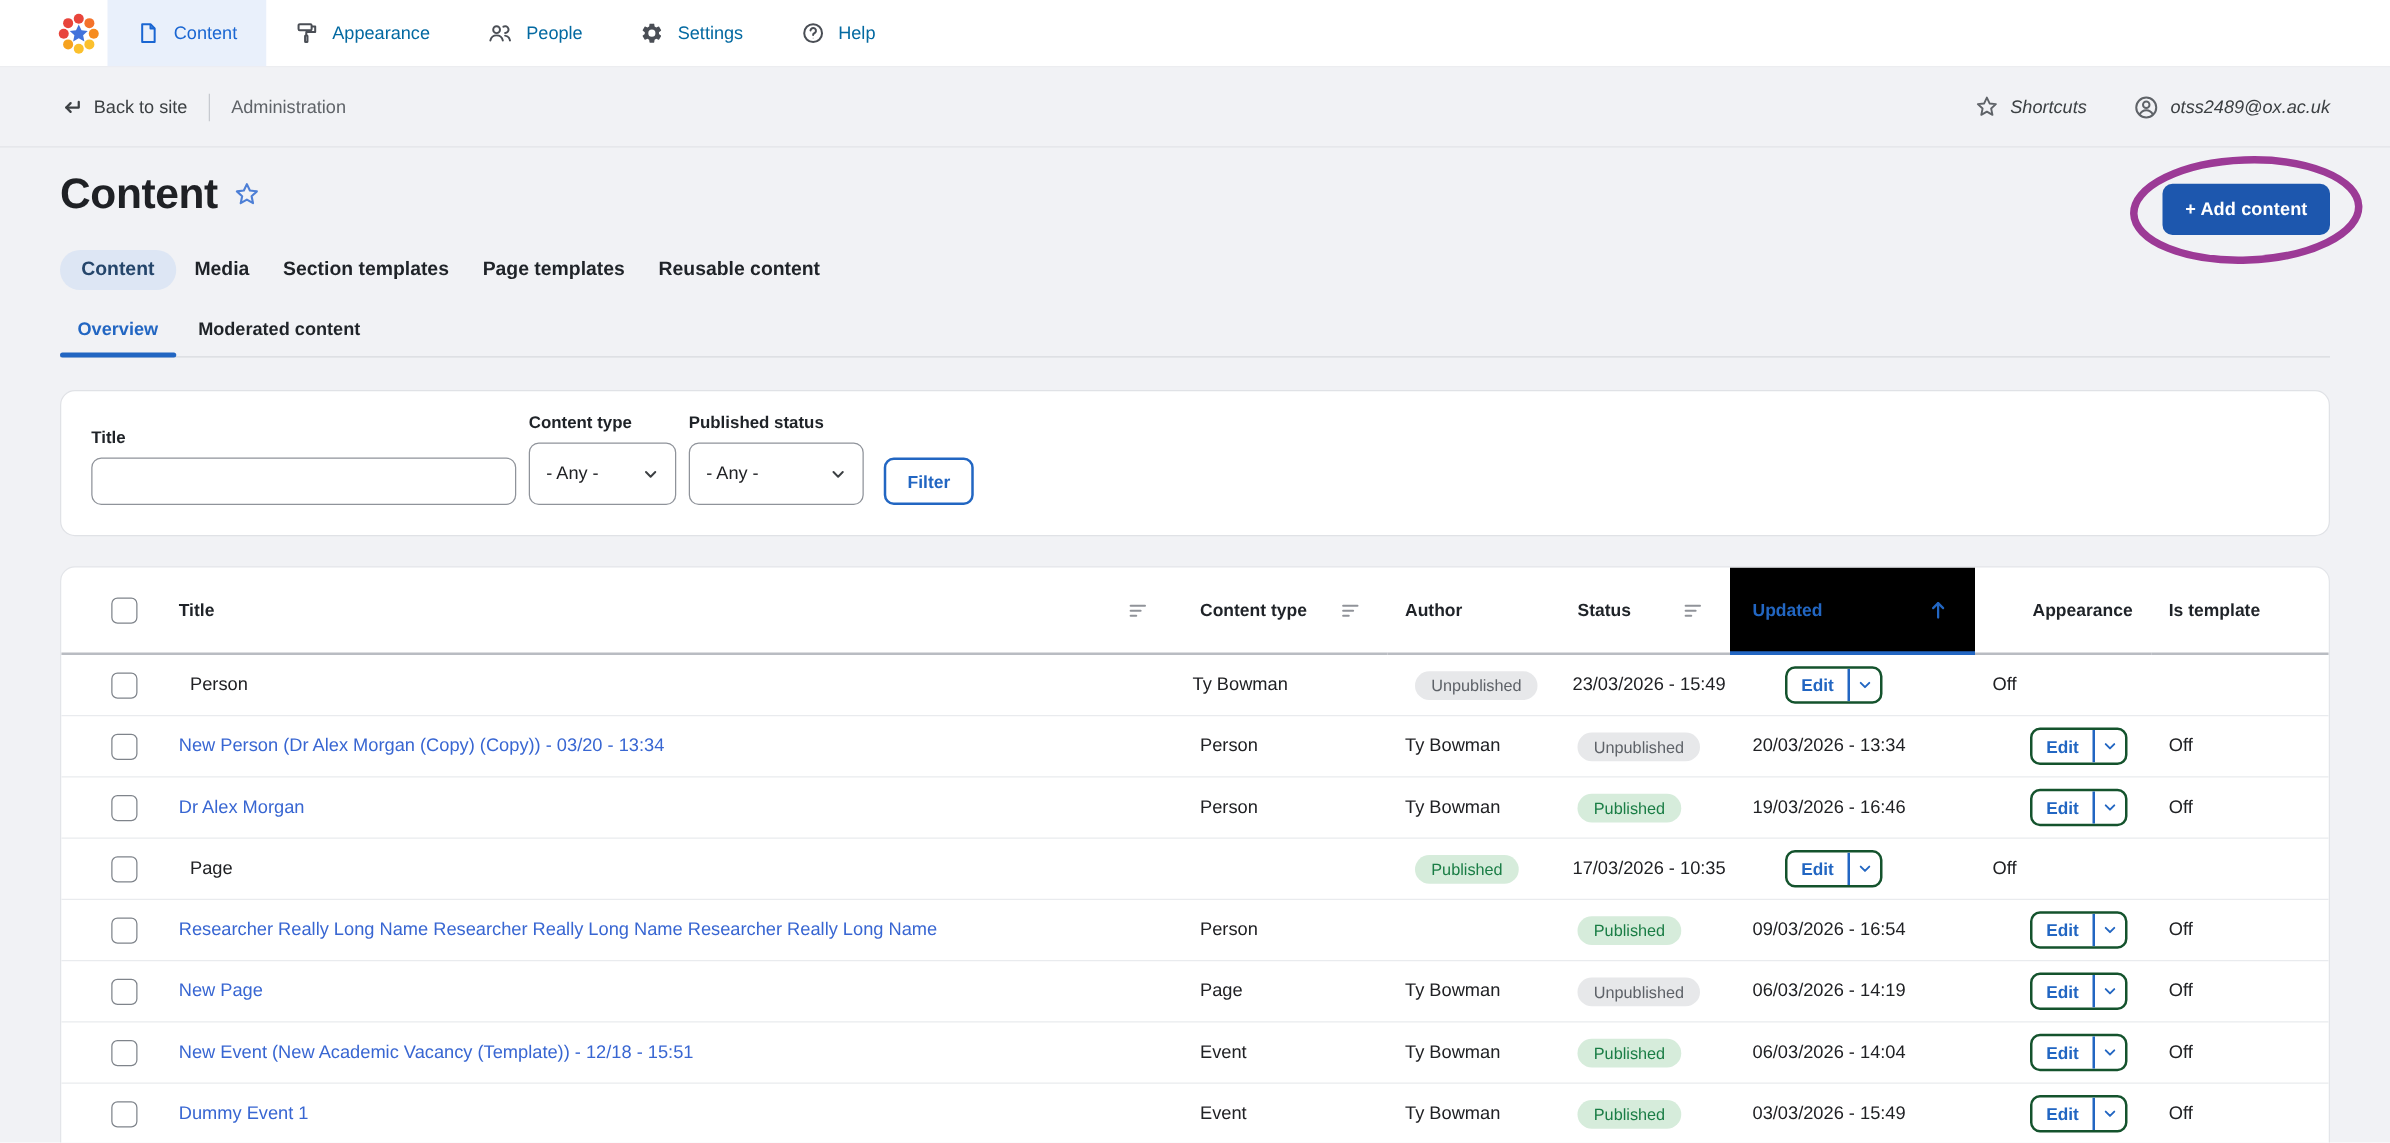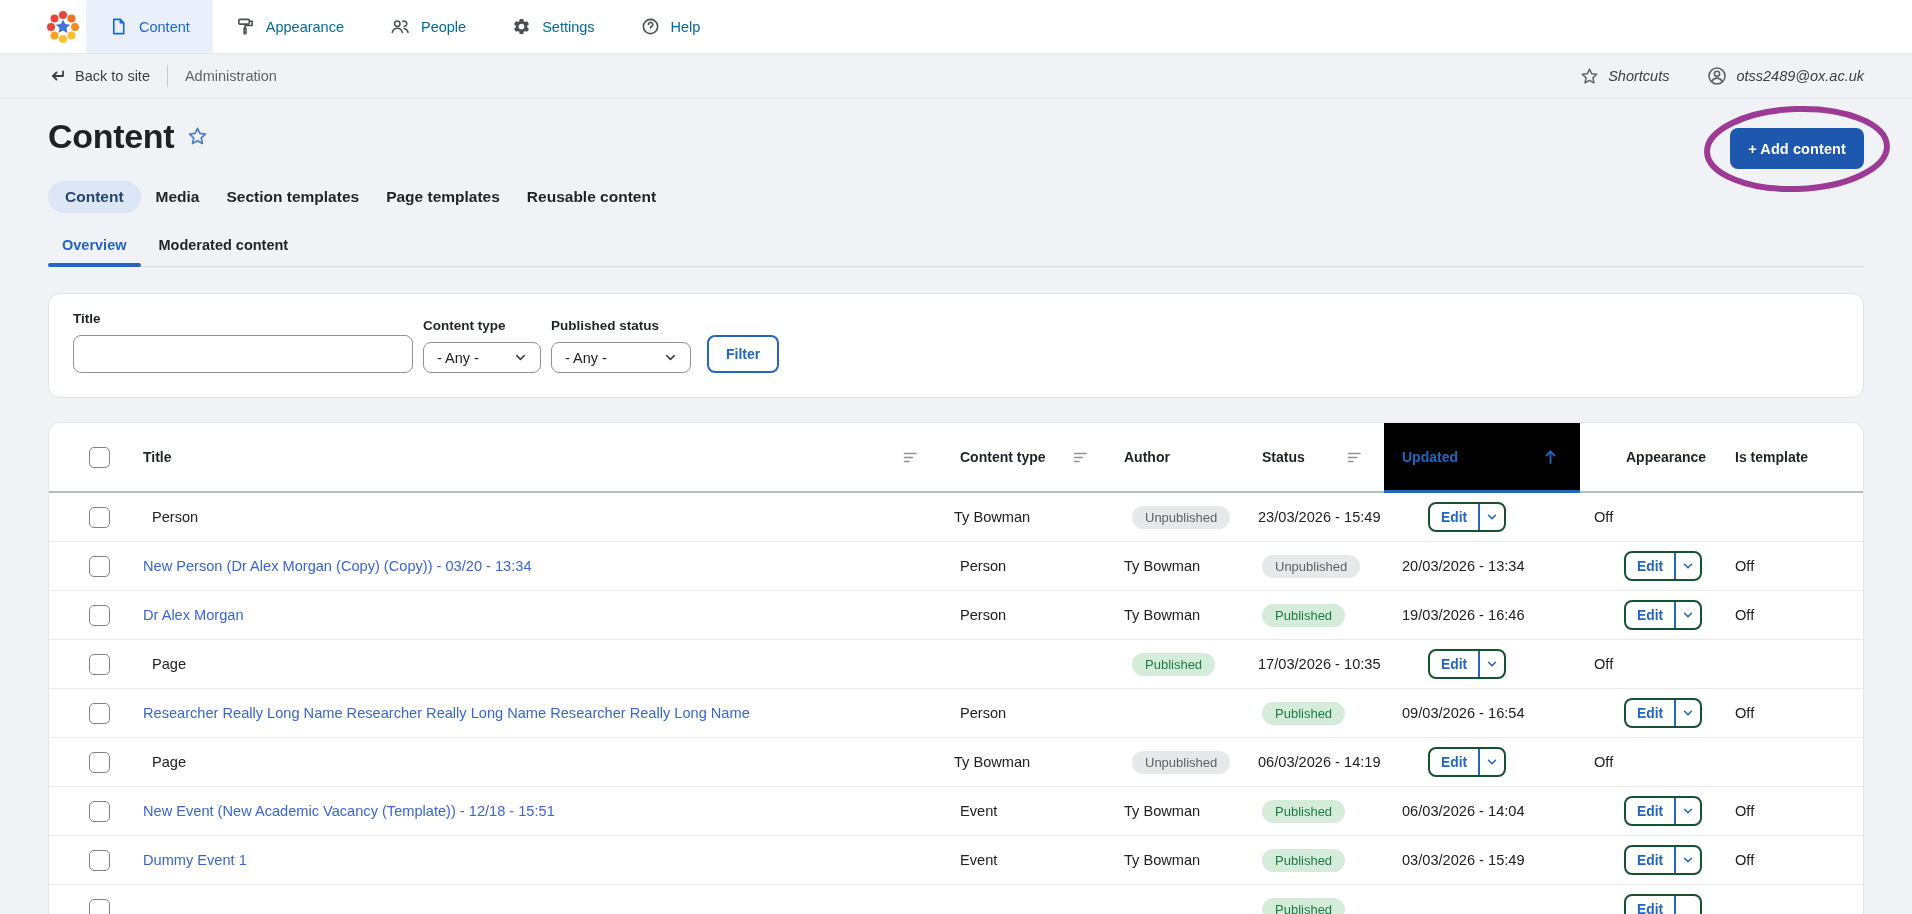--- a/index.html
+++ b/index.html
@@ -12,21 +12,21 @@
 
   
   .toolbar { height:54px; background:#fff; border-bottom:1px solid #e6e8ec; display:flex; align-items:stretch; }
   .logo { width:46px; margin-left:40px; display:flex; align-items:center; justify-content:center; }
   .tb-item { display:flex; align-items:center; gap:11px; padding:0 23px; font-size:14.5px; color:#0369a1; cursor:default; }
   .tb-item.active { background:#e9f0fb; color:#1a66d2; font-weight:500; }
   .tb-item .ic { color:#4a4e55; }
   .tb-item.active .ic { color:#1a66d2; }
 
   
-  .crumbbar { height:45px; background:#f1f2f5; border-bottom:1px solid #e2e4e8; display:flex; align-items:center; padding:0 48px; font-size:14.5px; }
+  .crumbbar { height:64px; background:#f1f2f5; border-bottom:1px solid #e2e4e8; display:flex; align-items:center; padding:0 48px; font-size:14.5px; }
   .back { display:flex; align-items:center; gap:9px; color:#3c4043; font-weight:500; }
   .crumb-div { width:1px; height:22px; background:#c7cad0; margin:0 17px; }
   .admin { color:#5f6368; }
   .crumb-right { margin-left:auto; display:flex; align-items:center; gap:38px; color:#3c4043; }
   .crumb-right .grp { display:flex; align-items:center; gap:9px;font-style:italic; }
 
   
   .container { padding:0 48px; }
   .title-row { margin-top:14px; display:flex; align-items:flex-start; }
   .page-title { font-size:34px; font-weight:700; letter-spacing:-0.3px; line-height:46px; color:#1f2125; display:flex; align-items:center; gap:13px; }
@@ -49,21 +49,21 @@
   .stab + .stab { margin-left:4px; }
   .stab.active { color:#2266c2; }
   .stab.active::after { content:""; position:absolute; left:0; right:0; bottom:-1px; height:4px; background:#2266c2; border-radius:3px; }
 
   
   .filter-card { margin-top:26px; background:#fff; border:1px solid #e0e2e6; border-radius:12px; padding:17px 24px 24px; display:flex; align-items:flex-end; }
   .f-field { display:flex; flex-direction:column; gap:9px; }
   .f-field + .f-field { margin-left:10px; }
   .f-label { font-size:13.5px; font-weight:700; color:#1f2328; }
   .f-input { width:340px; height:38px; border:1px solid #8f939a; border-radius:8px; padding:0 12px; font-size:14.5px; font-family:inherit; background:#fff; }
-  .f-select { height:31px; border:1px solid #8f939a; border-radius:8px; background:#fff; display:flex; align-items:center; justify-content:space-between; padding:0 13px; font-size:14.5px; cursor:pointer; }
+  .f-select { height:50px; border:1px solid #8f939a; border-radius:8px; background:#fff; display:flex; align-items:center; justify-content:space-between; padding:0 13px; font-size:14.5px; cursor:pointer; }
   .sel-ctype { width:118px; }
   .sel-status { width:140px; }
   .btn-filter { margin-left:16px; height:38px; padding:0 17px; background:#fff; border:2px solid #2266c2; border-radius:8px; color:#2266c2; font-size:14px; font-weight:600; font-family:inherit; cursor:pointer; }
 
   
   .table-card { margin-top:24px; background:#fff; border:1px solid #e3e5e9; border-radius:12px; overflow:hidden; }
   .thead, .trow { display:grid; grid-template-columns:83px minmax(0,1fr) 170px 130px 144px 196px 141px 142px; align-items:center; }
   .thead { height:70px; }
   .th { height:100%; display:flex; align-items:center; font-size:14px; font-weight:700; color:#1f2328; border-bottom:2px solid #b9bcc2; }
   .th-check { padding-left:40px; }
@@ -431,20 +431,23 @@
         </span>
       </span>
     </div>
     <div class="td td-istpl">Off</div>
   </div>
 
   <div class="trow">
     <div class="td td-check">
             <span class="checkbox"></span>
           </div>
+    <div class="td td-title">
+            <a href="#" class="title-link">New Page</a>
+          </div>
     <div class="td td-ctype">Page</div>
     <div class="td td-author">Ty Bowman</div>
     <div class="td td-status">
             <span class="badge unpublished">Unpublished</span>
           </div>
     <div class="td td-updated">06/03/2026 - 14:19</div>
     <div class="td td-ops">
       <span class="split-btn">
         <span class="edit-txt">Edit</span>
         <span class="edit-div"></span>

